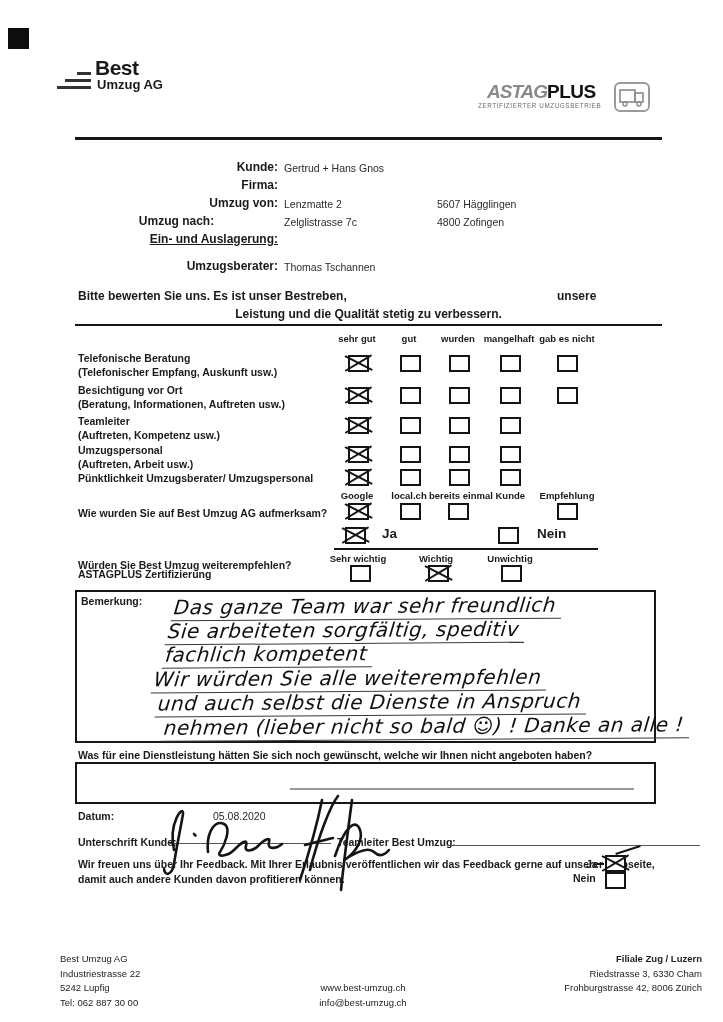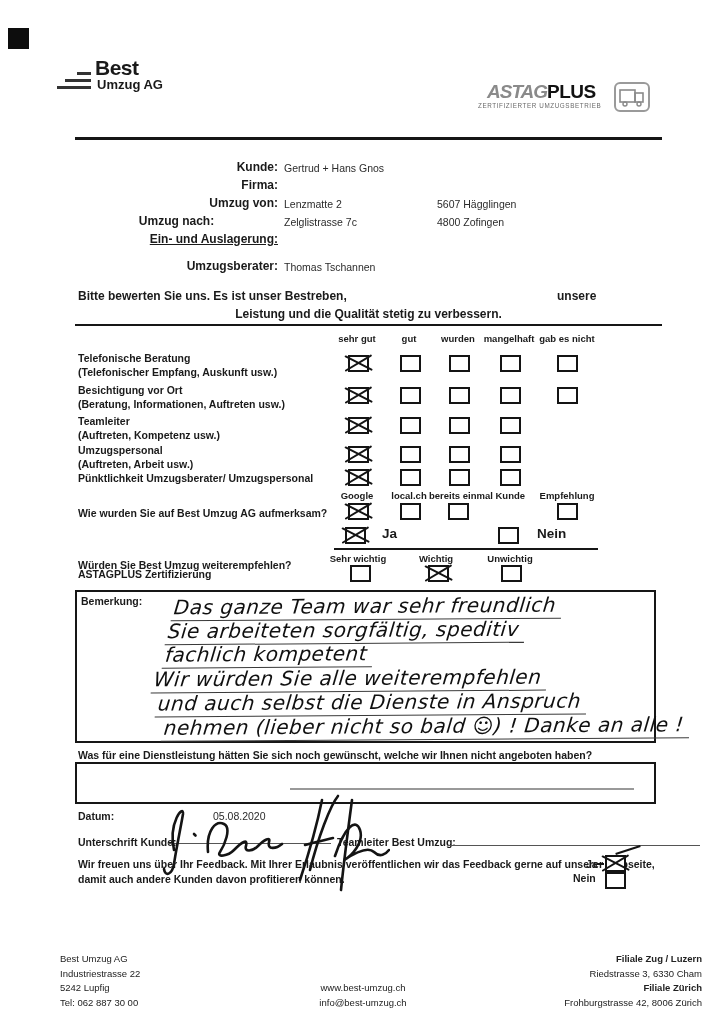--- a/index.html
+++ b/index.html
@@ -215,18 +215,17 @@
       <div>5242 Lupfig</div>
       <div>Tel: 062 887 30 00</div>
     </div>
     <div class="abs foot" style="left:288px;top:981px;width:150px;text-align:center;">
       <div>www.best-umzug.ch</div>
       <div>info@best-umzug.ch</div>
     </div>
     <div class="abs foot" style="left:400px;top:952px;width:302px;text-align:right;">
       <div class="b">Filiale Zug / Luzern</div>
       <div>Riedstrasse 3, 6330 Cham</div>
-      <div class="b">Filiale Zürich</div>
       <div>Frohburgstrasse 42, 8006 Zürich</div>
     </div>
   </div>
 
 </div>
 
 </body></html>

